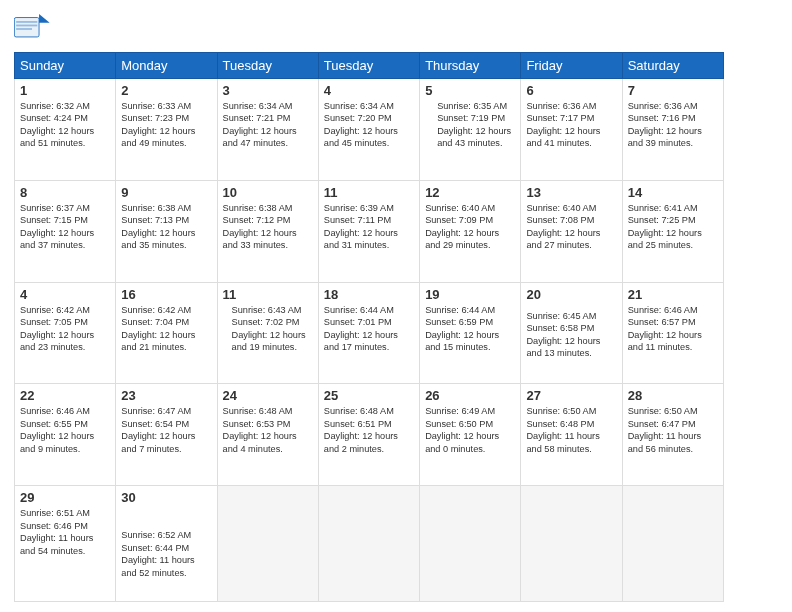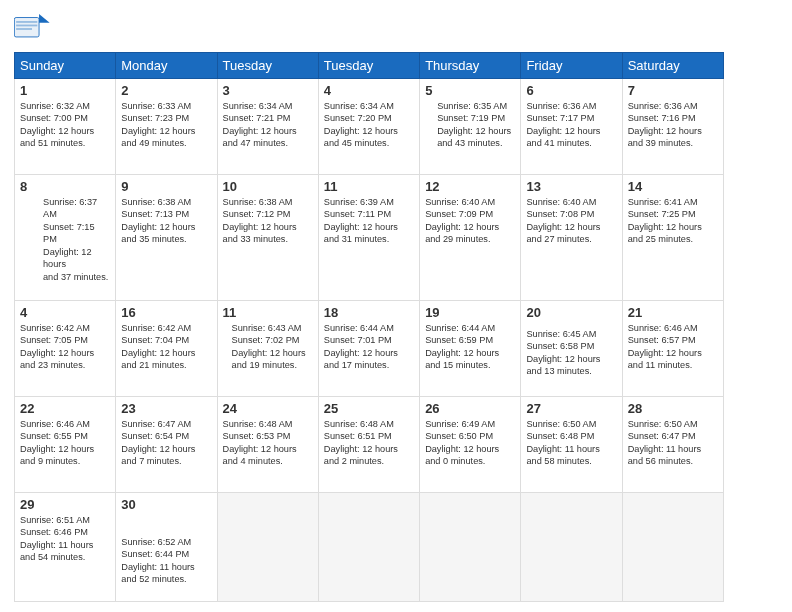--- a/index.html
+++ b/index.html
@@ -125,21 +125,21 @@
         <th>Thursday</th>
         <th>Friday</th>
         <th>Saturday</th>
       </tr>
     </thead>
     <tbody id="calendar-body">
     <tr class="week-row">
           <td>
             <span class="day-num">1</span>
             <div class="cell-text" style="white-space: pre-line;">Sunrise: 6:32 AM
-Sunset: 7:00 PM
+Sunset: 4:24 PM
 Daylight: 12 hours
 and 51 minutes.</div>
           </td>
           <td>
             <span class="day-num">2</span>
             <div class="cell-text" style="white-space: pre-line;">Sunrise: 6:33 AM
 Sunset: 7:23 PM
 Daylight: 12 hours
 and 49 minutes.</div>
           </td>
@@ -175,21 +175,21 @@
             <span class="day-num">7</span>
             <div class="cell-text" style="white-space: pre-line;">Sunrise: 6:36 AM
 Sunset: 7:16 PM
 Daylight: 12 hours
 and 39 minutes.</div>
           </td>
         </tr>
         <tr class="week-row">
           <td>
             <span class="day-num">8</span>
-            <div class="cell-text" style="white-space: pre-line; margin-left: 23px;">Sunrise: 6:37 AM
+            <div class="cell-text" style="white-space: pre-line;">Sunrise: 6:37 AM
 Sunset: 7:15 PM
 Daylight: 12 hours
 and 37 minutes.</div>
           </td>
           <td>
             <span class="day-num">9</span>
             <div class="cell-text" style="white-space: pre-line;">Sunrise: 6:38 AM
 Sunset: 7:13 PM
 Daylight: 12 hours
 and 35 minutes.</div>

